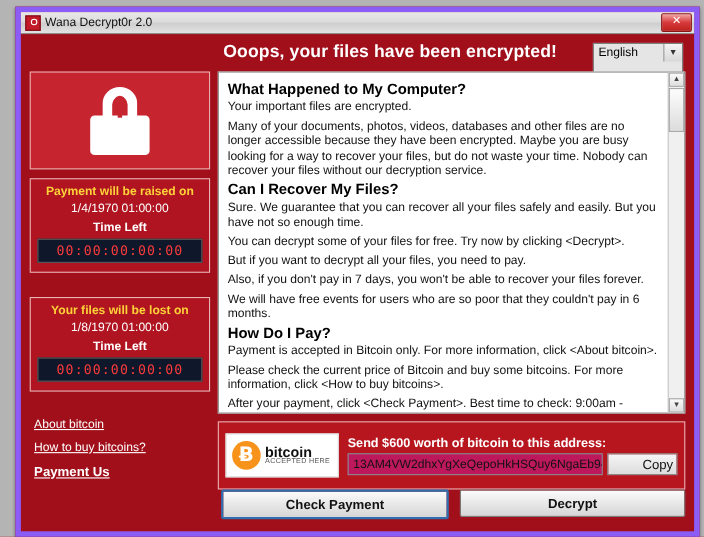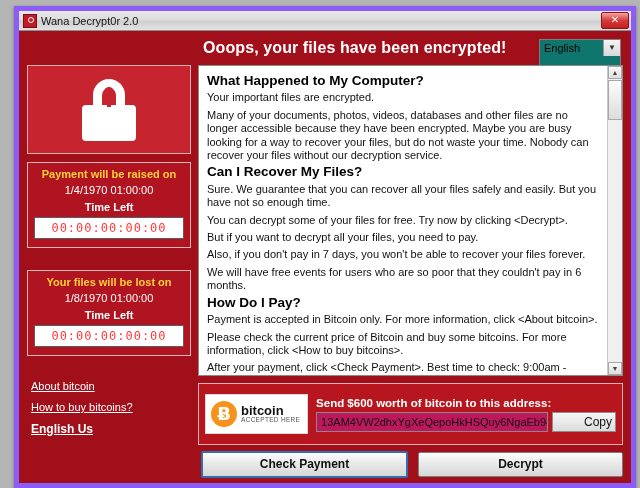--- a/index.html
+++ b/index.html
@@ -46,21 +46,21 @@
   .header{
     flex:0 0 34px;display:flex;align-items:center;position:relative;
     padding-left:184px;
   }
   .header h1{
     margin:0;color:#ffffff;font-size:16px;font-weight:bold;
     letter-spacing:.1px;
   }
   .langsel{
     position:absolute;right:10px;top:8px;width:82px;height:34px;
-    background:#0f766e;border:1px solid #7e7e7e;
+    background:#e5e5e5;border:1px solid #7e7e7e;
     font-size:11px;color:#000;line-height:17px;padding-left:4px;
     box-sizing:border-box;
   }
   .langsel .arrow{
     position:absolute;right:0;top:0;width:16px;height:16px;
     background:linear-gradient(to bottom,#f4f4f4,#d8d8d8);
     border-left:1px solid #9a9a9a;
     text-align:center;font-size:8px;line-height:16px;color:#333;
   }
   
@@ -94,21 +94,21 @@
   }
   
   .panel{
     background:#b01420;border:1px solid #e8b4b7;
     padding:5px 6px 8px 6px;margin-bottom:22px;text-align:center;
   }
   .panel .ptitle{color:#ffd23a;font-size:11px;font-weight:bold;margin-bottom:4px;}
   .panel .pdate{color:#ffffff;font-size:11px;margin-bottom:5px;}
   .panel .plabel{color:#ffffff;font-size:11px;font-weight:bold;margin-bottom:4px;}
   .lcd{
-    background:#ffffff;border:1px solid #5d5d5d;
+    background:#0f172a;border:1px solid #5d5d5d;
     color:#ff3b3b;font-family:"DejaVu Sans Mono", monospace;
     font-size:12px;letter-spacing:1px;padding:3px 2px;
     text-align:center;
   }
   .links{margin-top:2px;padding-left:4px;}
   .links a{
     display:block;color:#ffffff;text-decoration:underline;
     font-size:11px;margin-bottom:9px;cursor:pointer;
   }
   .links a.strong{font-weight:bold;font-size:12px;}
@@ -171,21 +171,21 @@
     font-size:11px;color:#111;padding:3px 4px;min-width:0;
     white-space:nowrap;overflow:hidden;
   }
   .copybtn{
     flex:0 0 34px;background:linear-gradient(to bottom,#f6f6f6,#dcdcdc);
     border:1px solid #8d8d8d;font-size:12px;color:#111;
     display:flex;align-items:center;justify-content:center;padding-left:28px;
   }
   
   .footer{
-    flex:0 0 38px;display:flex;align-items:center;
+    flex:0 0 38px;display:flex;
     padding:0 8px;gap:10px;
   }
   .fspace{width:164px;flex:0 0 164px;}
   .fbtn{
     flex:1 1 0;height:23px;
     background:linear-gradient(to bottom,#fbfbfb,#e6e6e6 55%,#d6d6d6);
     border:1px solid #7d7d7d;border-radius:2px;
     font-size:12px;font-weight:bold;color:#111;
     display:flex;align-items:center;justify-content:center;
   }
@@ -232,21 +232,21 @@
       <div class="panel">
         <div class="ptitle">Your files will be lost on</div>
         <div class="pdate">1/8/1970 01:00:00</div>
         <div class="plabel">Time Left</div>
         <div class="lcd">00:00:00:00:00</div>
       </div>
 
       <div class="links">
         <a>About bitcoin</a>
         <a>How to buy bitcoins?</a>
-        <a class="strong">English Us</a>
+        <a class="strong">Payment Us</a>
       </div>
     </div>
 
     <div class="rightcol">
       <div class="textpane">
         <div class="textinner">
 
           <h2>What Happened to My Computer?</h2>
           <p>Your important files are encrypted.</p>
           <p>Many of your documents, photos, videos, databases and other files are no longer accessible because they have been encrypted. Maybe you are busy looking for a way to recover your files, but do not waste your time. Nobody can recover your files without our decryption service.</p>

